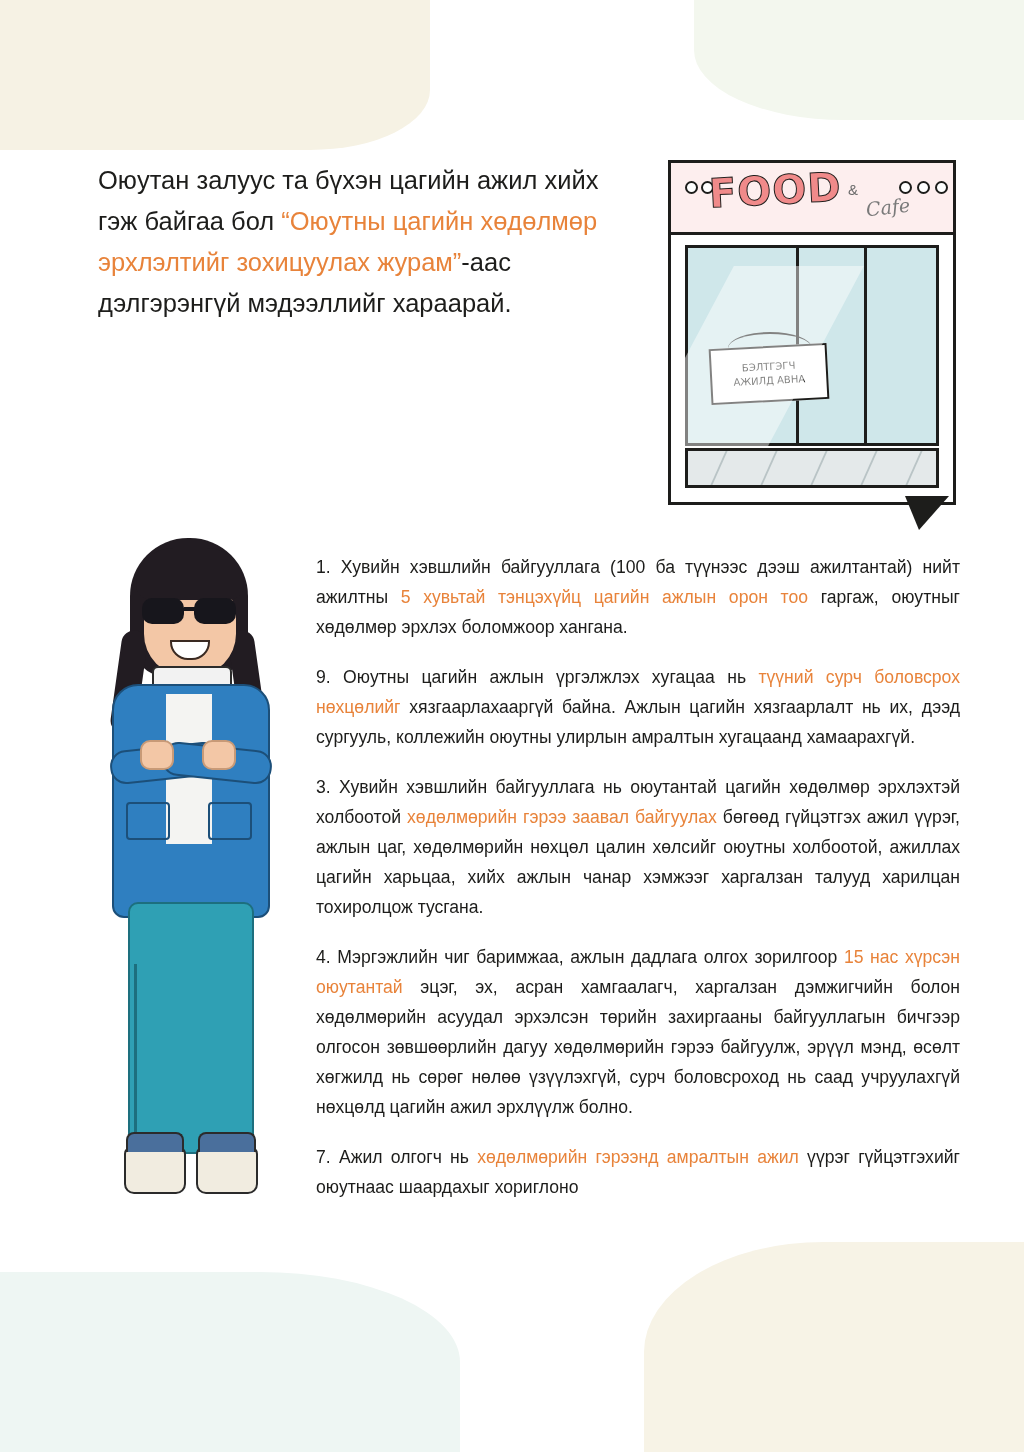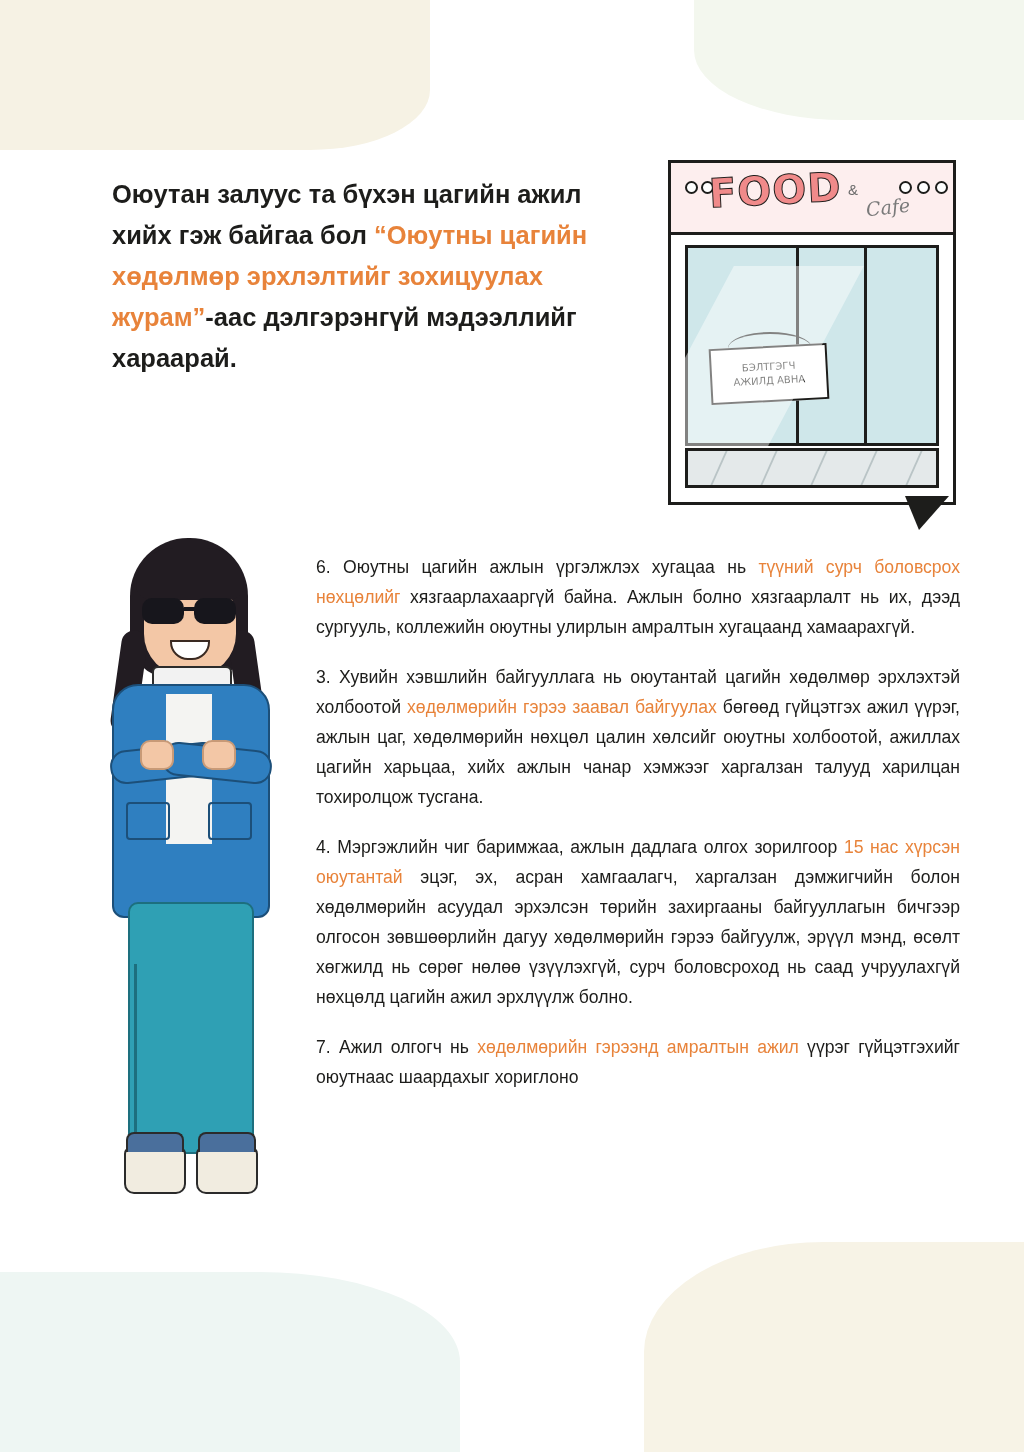--- a/index.html
+++ b/index.html
@@ -61,21 +61,21 @@
   
   .intro {
     position: absolute;
     left: 98px;
     top: 160px;
     width: 545px;
     font-size: 25.5px;
     line-height: 41px;
     color: #1d1d1b;
   }
-  .intro p { margin: 14px; font-weight: bold; }
+  .intro p { margin: 0; }
   .intro .gap { height: 30px; }
   .hl {
     color: #e8833a;
   }
 
   
   .shop {
     position: absolute;
     left: 668px;
     top: 160px;
@@ -449,20 +449,21 @@
       <div class="pant-split"></div>
       <div class="shoe-l">
           <div class="shoe-top"></div>
         </div>
       <div class="shoe-r">
           <div class="shoe-top"></div>
         </div>
     </div>
 
     <div class="body-text">
-      <p><span>6. Оюутны цагийн ажлын үргэлжлэх хугацаа нь </span><span class="hl">түүний сурч боловсрох нөхцөлийг</span><span> хязгаарлахааргүй байна. Ажлын болно хязгаарлалт нь их, дээд сургууль, коллежийн оюутны улирлын амралтын хугацаанд хамаарахгүй.</span></p>
+      <p><span>1. Хувийн хэвшлийн байгууллага (100 ба түүнээс дээш ажилтантай) нийт ажилтны </span><span class="hl">5 хувьтай тэнцэхүйц цагийн ажлын орон тоо</span><span> гаргаж, оюутныг хөдөлмөр эрхлэх боломжоор хангана.</span></p>
+      <p><span>9. Оюутны цагийн ажлын үргэлжлэх хугацаа нь </span><span class="hl">түүний сурч боловсрох нөхцөлийг</span><span> хязгаарлахааргүй байна. Ажлын цагийн хязгаарлалт нь их, дээд сургууль, коллежийн оюутны улирлын амралтын хугацаанд хамаарахгүй.</span></p>
       <p><span>3. Хувийн хэвшлийн байгууллага нь оюутантай цагийн хөдөлмөр эрхлэхтэй холбоотой </span><span class="hl">хөдөлмөрийн гэрээ заавал байгуулах</span><span> бөгөөд гүйцэтгэх ажил үүрэг, ажлын цаг, хөдөлмөрийн нөхцөл цалин хөлсийг оюутны холбоотой, ажиллах цагийн харьцаа, хийх ажлын чанар хэмжээг харгалзан талууд харилцан тохиролцож тусгана.</span></p>
       <p><span>4. Мэргэжлийн чиг баримжаа, ажлын дадлага олгох зорилгоор </span><span class="hl">15 нас хүрсэн оюутантай</span><span> эцэг, эх, асран хамгаалагч, харгалзан дэмжигчийн болон хөдөлмөрийн асуудал эрхэлсэн төрийн захиргааны байгууллагын бичгээр олгосон зөвшөөрлийн дагуу хөдөлмөрийн гэрээ байгуулж, эрүүл мэнд, өсөлт хөгжилд нь сөрөг нөлөө үзүүлэхгүй, сурч боловсроход нь саад учруулахгүй нөхцөлд цагийн ажил эрхлүүлж болно.</span></p>
       <p><span>7. Ажил олгогч нь </span><span class="hl">хөдөлмөрийн гэрээнд амралтын ажил</span><span> үүрэг гүйцэтгэхийг оюутнаас шаардахыг хориглоно</span></p>
     </div>
 
   </div>
 </div>
 
 </body></html>

